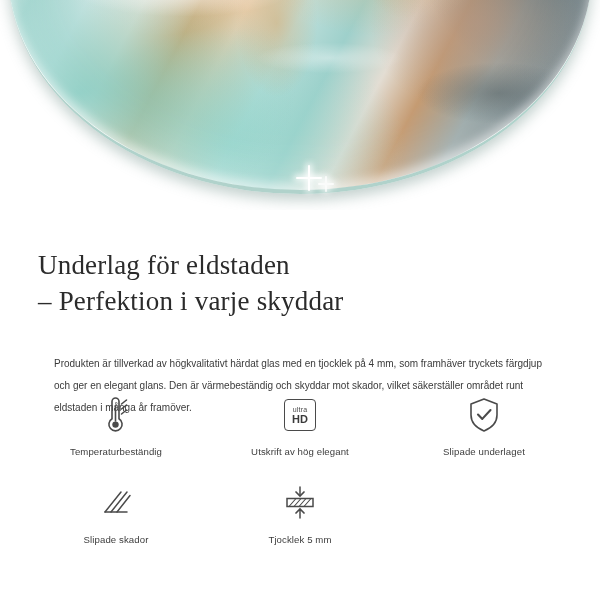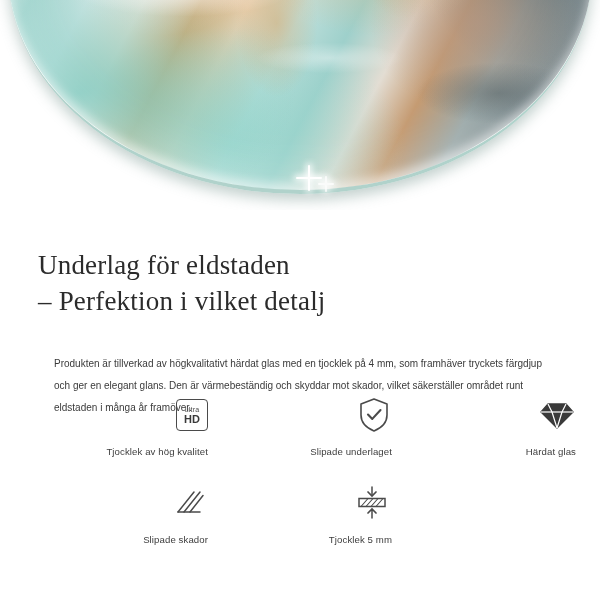--- a/index.html
+++ b/index.html
@@ -136,21 +136,21 @@
     grid-template-columns: repeat(3, 1fr);
     grid-template-rows: 88px 88px;
     column-gap: 0;
     row-gap: 0;
     padding: 0 24px;
     box-sizing: border-box;
   }
   .feature {
     display: flex;
     flex-direction: column;
-    align-items: flex-end;
+    align-items: center;
     justify-content: flex-start;
   }
   .feature-icon {
     height: 46px;
     display: flex;
     align-items: center;
     justify-content: center;
   }
   .feature-label {
     margin-top: 8px;
@@ -183,59 +183,61 @@
     <div class="hero-veins"></div>
   </div>
   <div class="hero-rim"></div>
   <div class="hero-sparkle sparkle-a"></div>
   <div class="hero-sparkle sparkle-b"></div>
 </div>
 
 <div class="content">
   <h1 class="headline">
     <span>Underlag för eldstaden</span>
-    <span class="line2">– Perfektion i vilket detalj</span>
+    <span class="line2">– Perfektion i varje skyddar</span>
   </h1>
   <p class="paragraph">Produkten är tillverkad av högkvalitativt härdat glas med en tjocklek på 4 mm, som framhäver tryckets färgdjup och ger en elegant glans. Den är värmebeständig och skyddar mot skador, vilket säkerställer området runt eldstaden i många år framöver.</p>
 </div>
 
 <div class="features">
 
+  <div class="feature">
+    <div class="feature-icon">
+      <svg width="34" height="40" viewBox="0 0 34 40" fill="none" stroke="#4a4a4a" stroke-width="1.6" stroke-linecap="round">
+        <path d="M13 6.5a3.5 3.5 0 0 1 7 0v17.2a6.6 6.6 0 1 1-7 0z"></path>
+        <line x1="16.5" y1="11" x2="16.5" y2="26"></line>
+        <circle cx="16.5" cy="29.6" r="3.2" fill="#4a4a4a" stroke="none"></circle>
+        <line x1="22.5" y1="9" x2="27.5" y2="5"></line>
+        <line x1="22.5" y1="14" x2="27.5" y2="10"></line>
+        <line x1="22.5" y1="19" x2="27.5" y2="15"></line>
+      </svg>
+    </div>
+    <div class="feature-label">Temperaturbeständig</div>
+  </div>
 
   <div class="feature">
     <div class="feature-icon">
       <div class="ultrahd-box">
         <span class="u1">ultra</span>
         <span class="u2">HD</span>
       </div>
     </div>
-    <div class="feature-label">Tjocklek av hög kvalitet</div>
+    <div class="feature-label">Utskrift av hög elegant</div>
   </div>
 
   <div class="feature">
     <div class="feature-icon">
       <svg width="36" height="40" viewBox="0 0 36 40" fill="none" stroke="#4a4a4a" stroke-width="1.6" stroke-linejoin="round">
         <path d="M18 4 L31 9 v11 c0 8-6.5 13.3-13 16-6.5-2.7-13-8-13-16V9z"></path>
         <path d="M12 19.5 l4.3 4.4 L24.5 15" stroke-width="2.1" stroke-linecap="round"></path>
       </svg>
     </div>
     <div class="feature-label">Slipade underlaget</div>
   </div>
 
-  <div class="feature">
-    <div class="feature-icon">
-      <svg width="38" height="34" viewBox="0 0 38 34" fill="none" stroke="#3a3a3a" stroke-width="1.3" stroke-linejoin="round">
-        <path d="M10 6 H28 L35 14 L19 30 L3 14 Z" fill="#3a3a3a"></path>
-        <path d="M3 14 H35" stroke="#ffffff" stroke-width="1.2"></path>
-        <path d="M10 6 L14 14 L19 30" stroke="#ffffff" stroke-width="1.2"></path>
-        <path d="M28 6 L24 14 L19 30" stroke="#ffffff" stroke-width="1.2"></path>
-      </svg>
-    </div>
-    <div class="feature-label">Härdat glas</div>
-  </div>
 
   <div class="feature">
     <div class="feature-icon">
       <svg width="38" height="34" viewBox="0 0 38 34" fill="none" stroke="#4a4a4a" stroke-width="1.5" stroke-linecap="round">
         <path d="M8 26 L24 6"></path>
         <path d="M14 26 L30 6"></path>
         <path d="M20 26 L33 9.5"></path>
         <path d="M8 26 H30"></path>
       </svg>
     </div>

